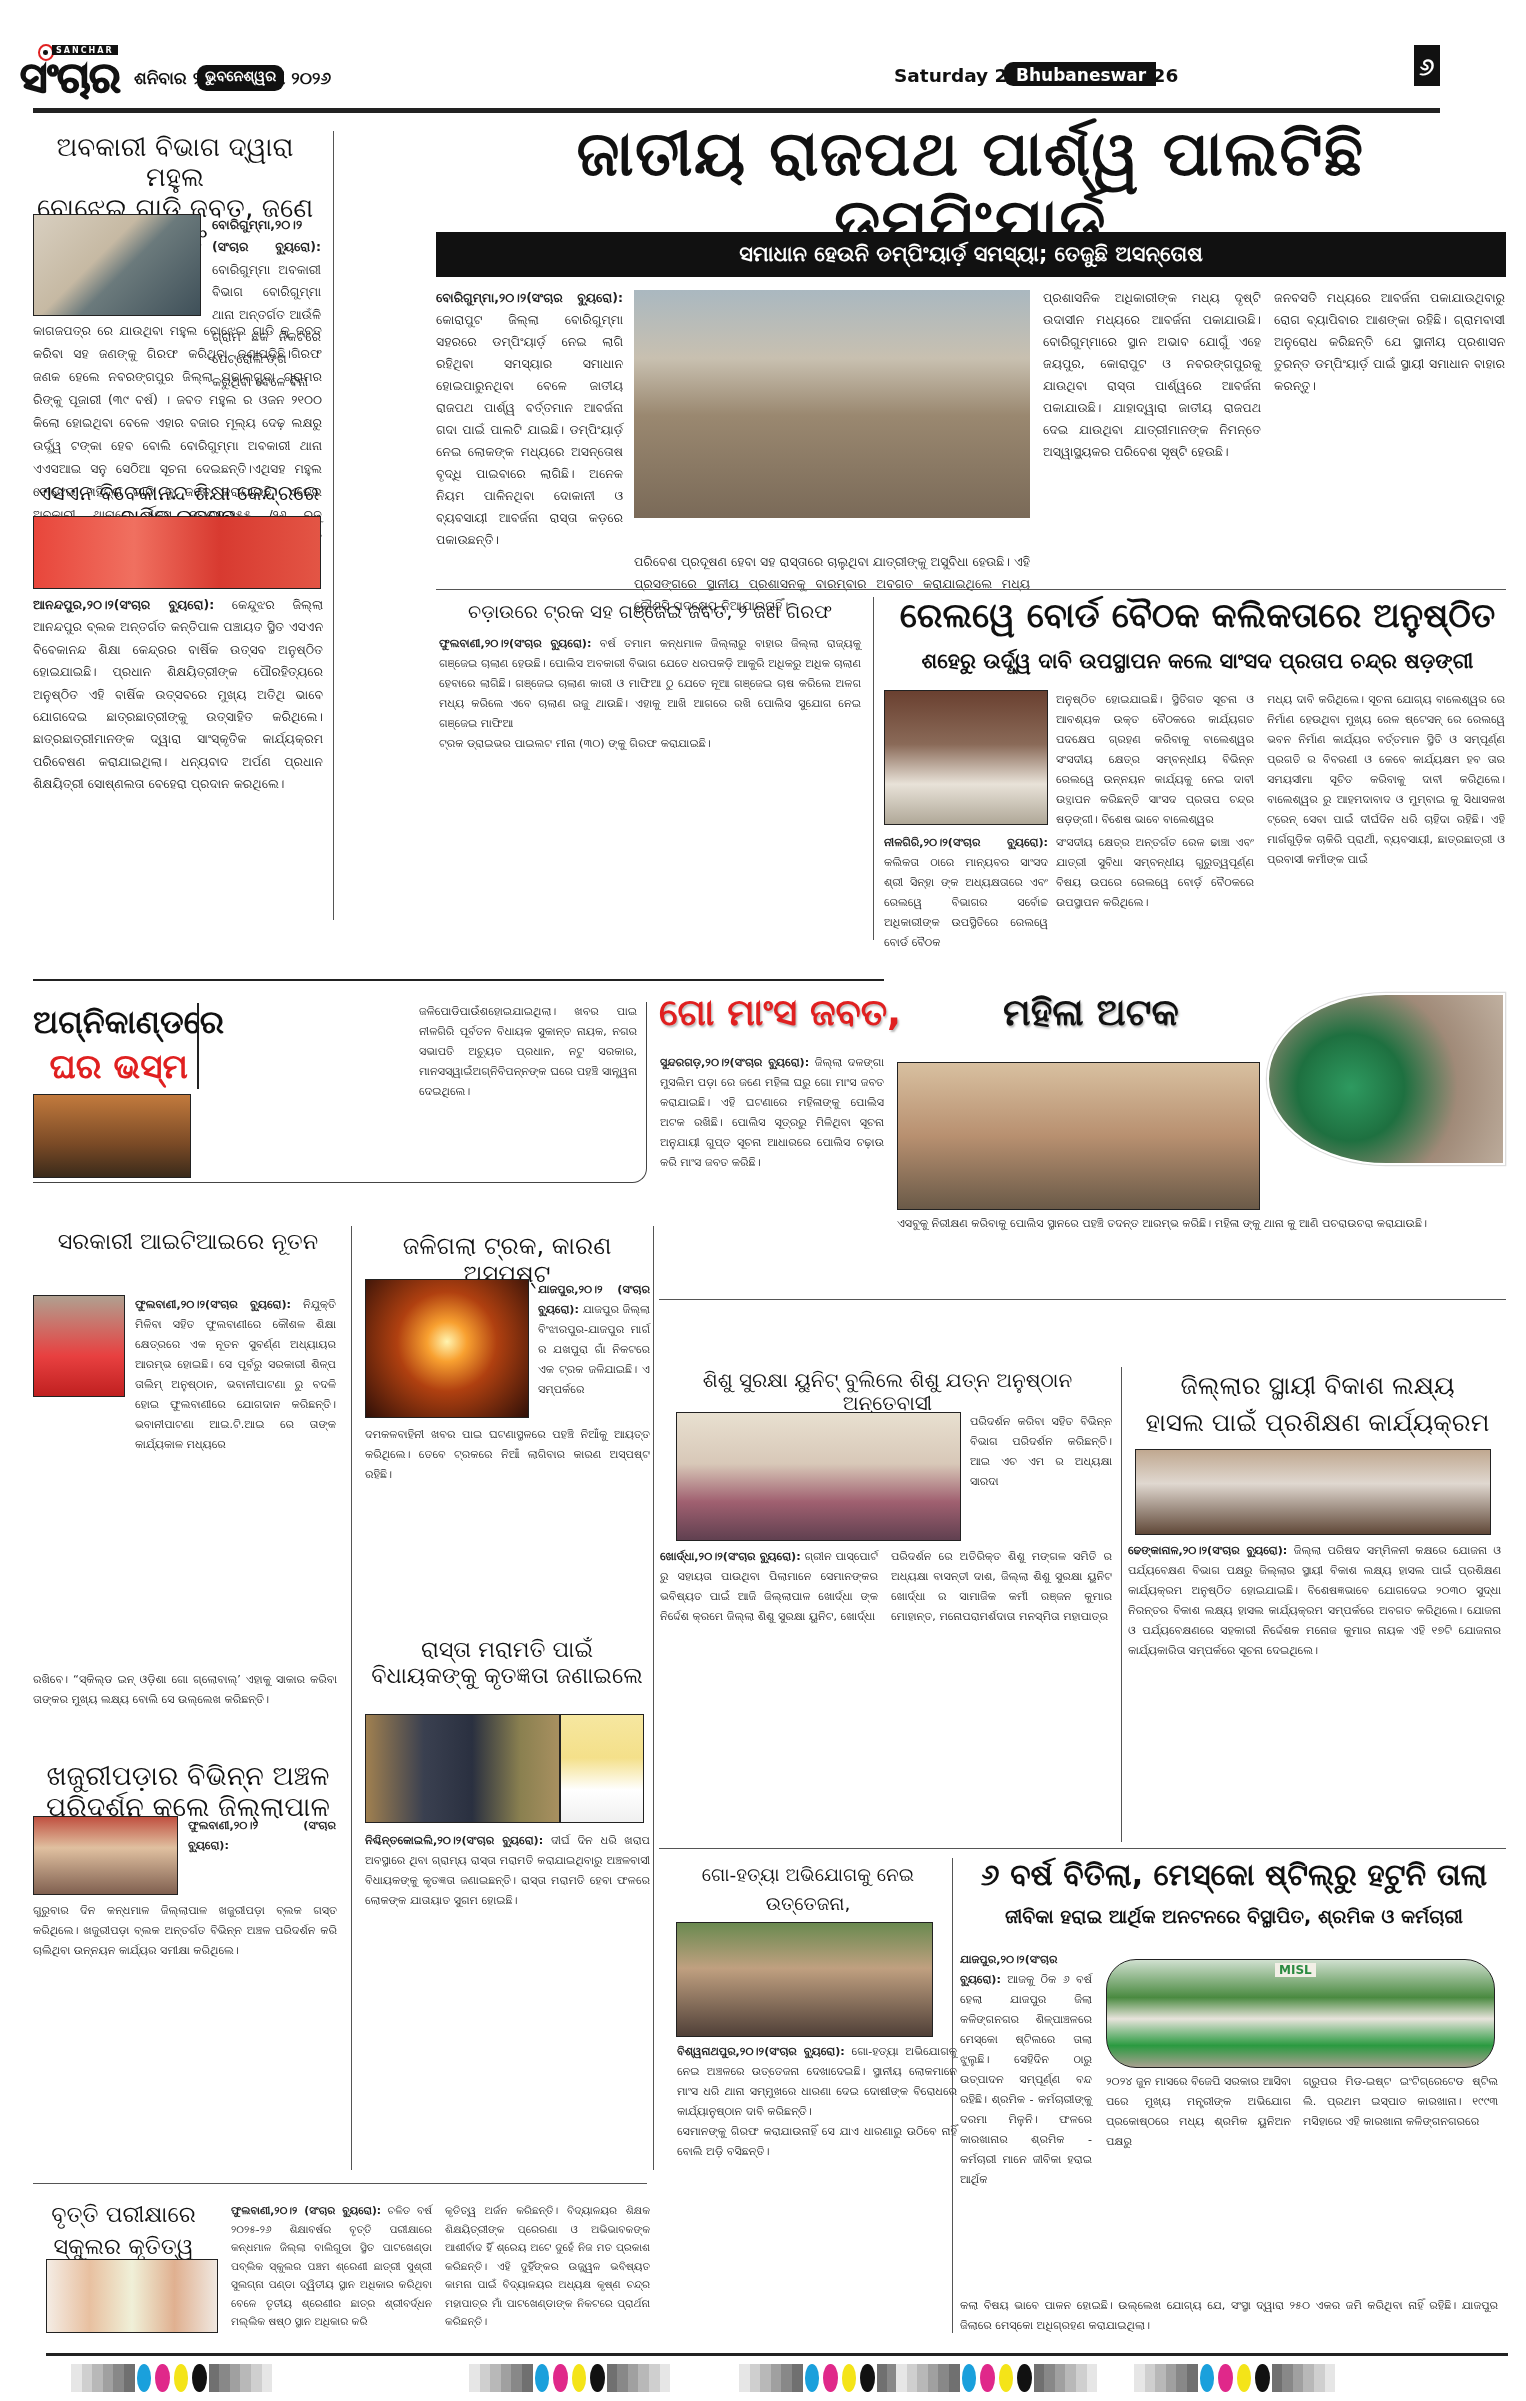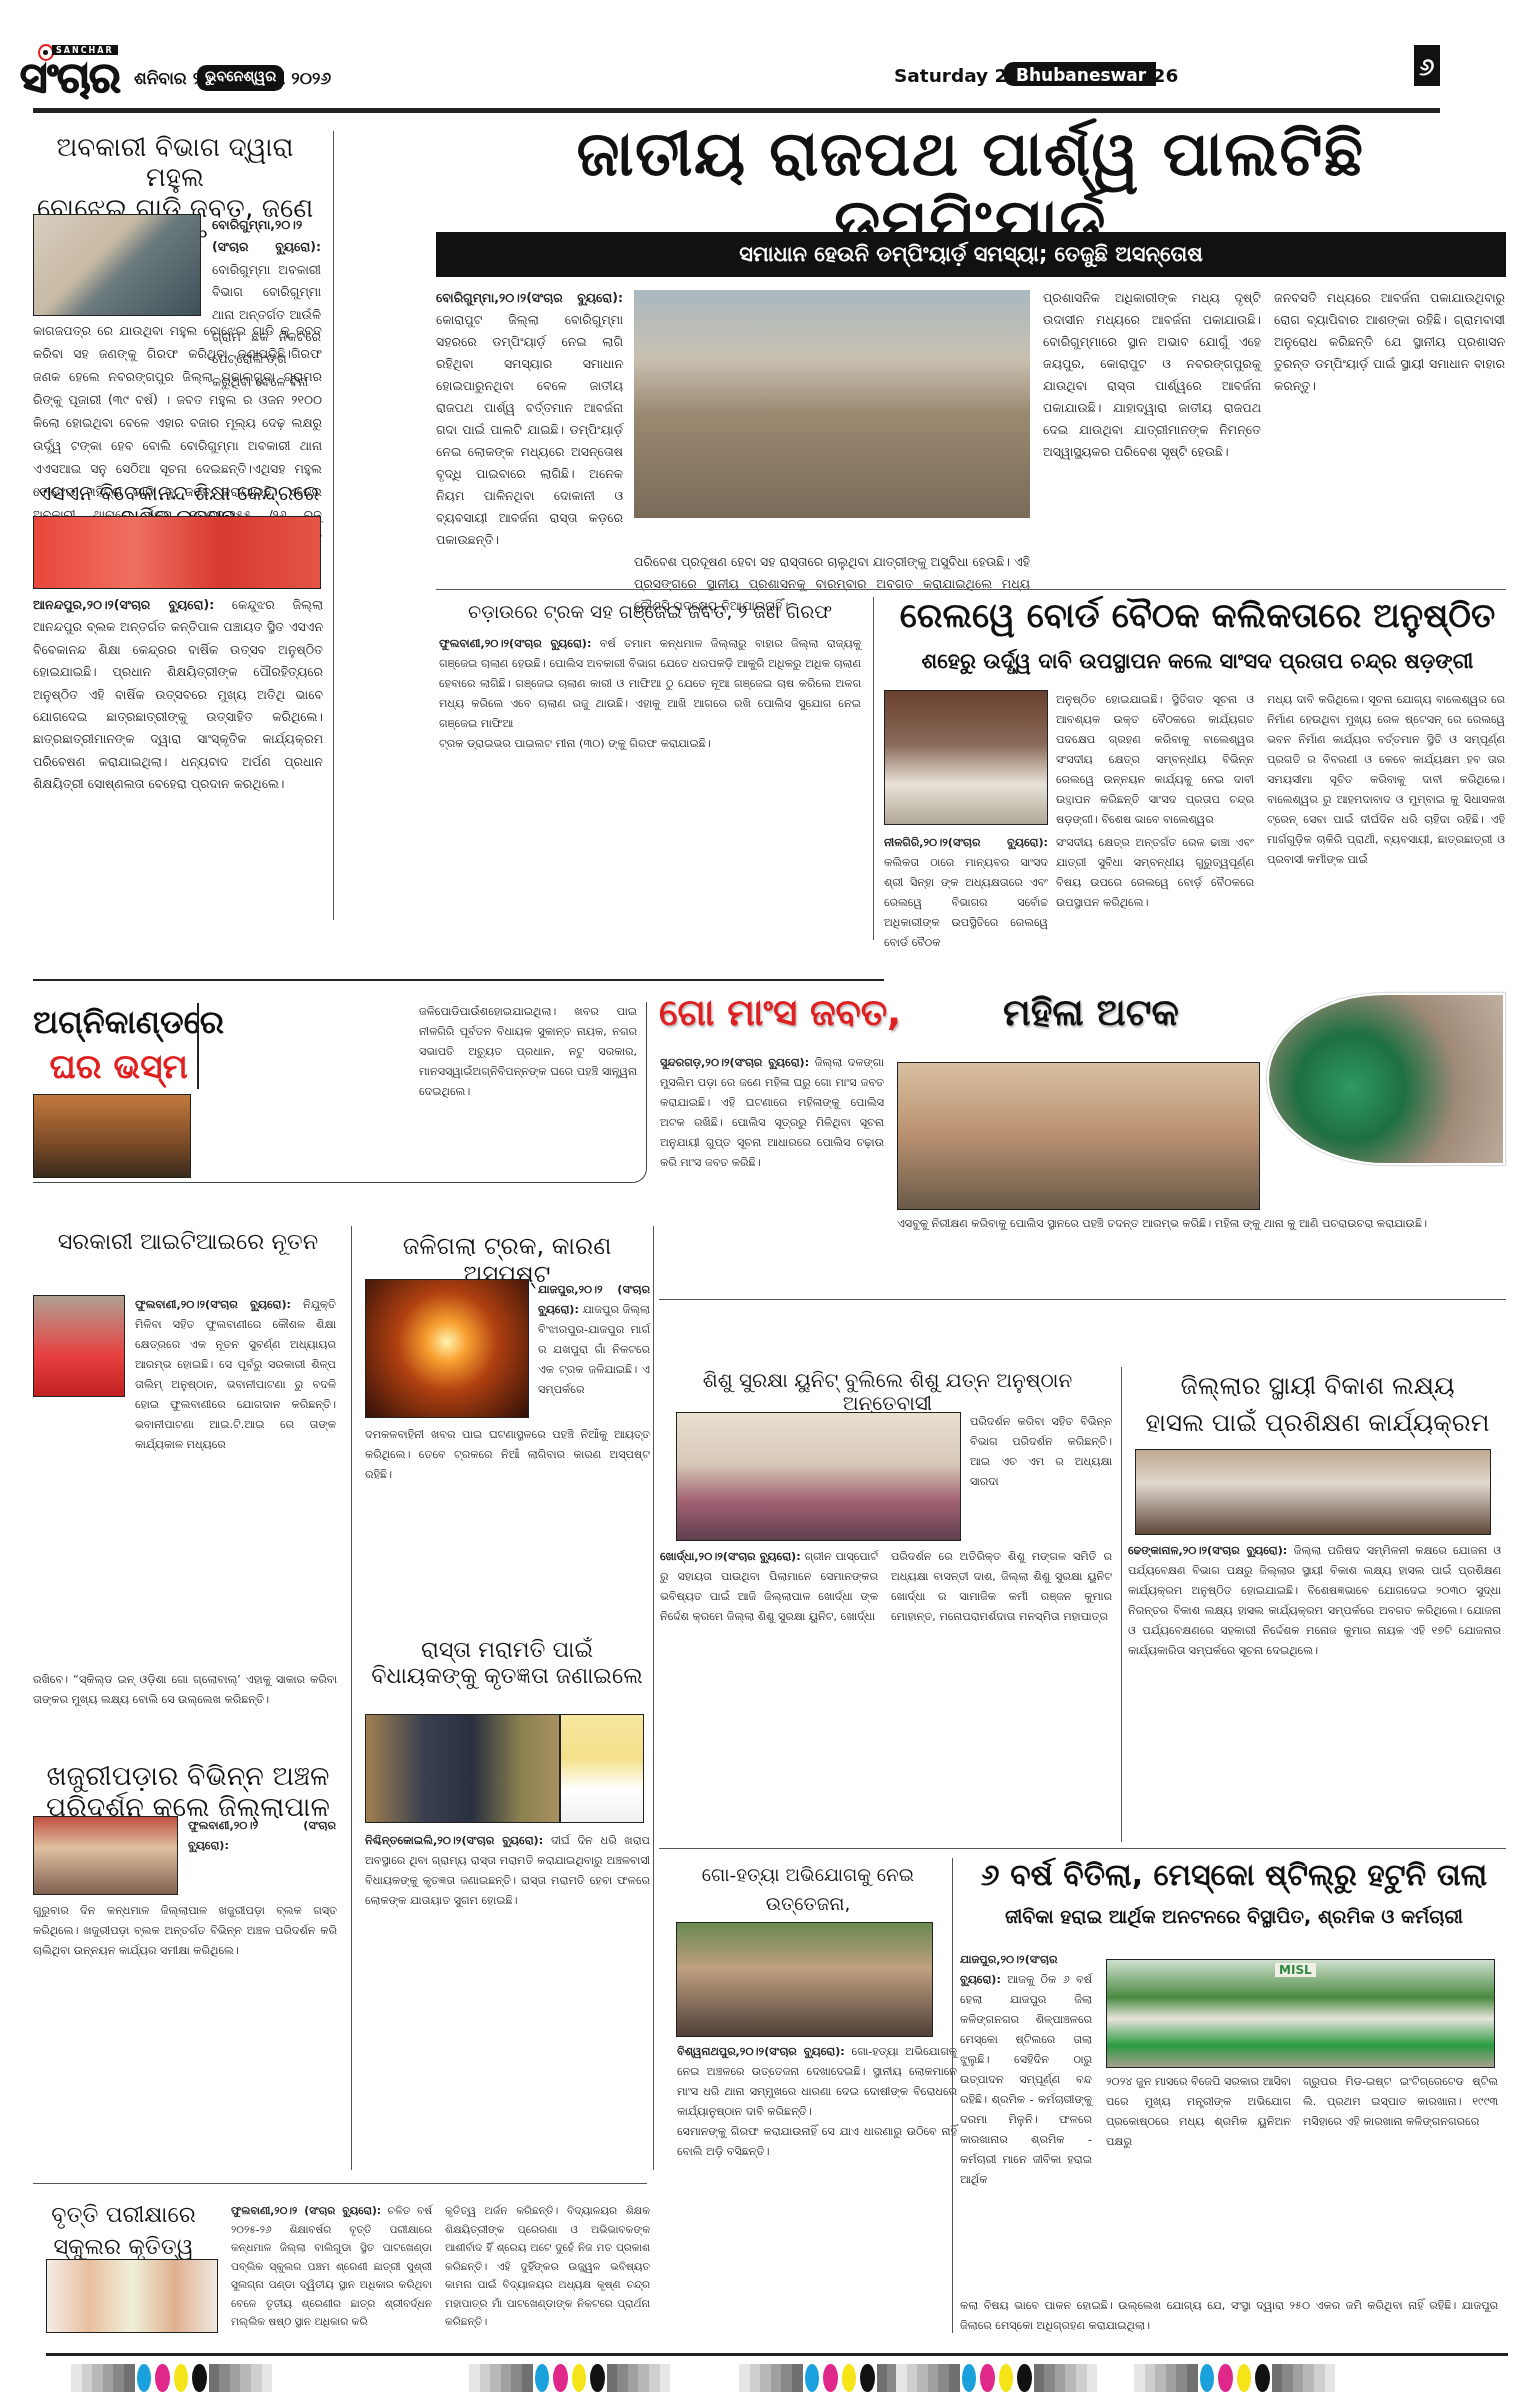--- a/index.html
+++ b/index.html
@@ -31,21 +31,21 @@
   .ph-burnt { background: linear-gradient(180deg,#c27a3d,#7a4a26 60%,#3a2a1a); }
   .ph-crowd { background: linear-gradient(180deg,#d8c0a0 0%,#b89070 50%,#6a5a48 100%); }
   .ph-bags { background: radial-gradient(circle at 35% 55%,#2e9a60 0%,#1e7040 30%,#a08a78 60%,#c0b0a0 100%); }
   .ph-class { background: linear-gradient(180deg,#e8e0d0,#d8c8b8 40%,#a06070 70%,#604050); }
   .ph-group { background: linear-gradient(180deg,#c0a890 0%,#e0d8d0 40%,#604838 100%); }
   .ph-person { background: linear-gradient(180deg,#b0a090 0%,#e84040 60%,#c02020 100%); }
   .ph-road2 { background: linear-gradient(90deg,#a08050 0%,#3a4050 30%,#2a3040 55%,#8a8050 80%,#a89060 100%); }
   .ph-mla { background: linear-gradient(180deg,#f6e7a0,#f4e08a 40%,#fff 70%,#f0f0f0); }
   .ph-school { background: linear-gradient(180deg,#c05040 0%,#e0c0a0 40%,#806050 100%); }
   .ph-protest { background: linear-gradient(180deg,#6a8a50 0%,#c0a080 40%,#504038 100%); }
-  .ph-gate { background: linear-gradient(180deg,#d0e0d0 0%,#4a8a40 35%,#e8e4dc 55%,#2a9a40 80%,#a8a090 100%); }
+  .ph-gate { background: linear-gradient(180deg,#d0e0d0 0%,#4a8a40 35%,#e8e4dc 55%,#2a9a40 80%,#a8a090 100%); border-radius: 30px; }
   .ph-kids { background: linear-gradient(90deg,#f4ece4 0%,#e8c0a0 25%,#f0f0d8 50%,#e0b090 75%,#f0e8e0 100%); }
 
   .regmark { position: absolute; display: flex; align-items: center; gap: 0; }
   .sw { width: 10.6px; height: 28px; }
   .dot { width: 14.5px; height: 28px; border-radius: 50%; margin: 0 2px; }
 </style>
 </head>
 <body>
 
 <header>

